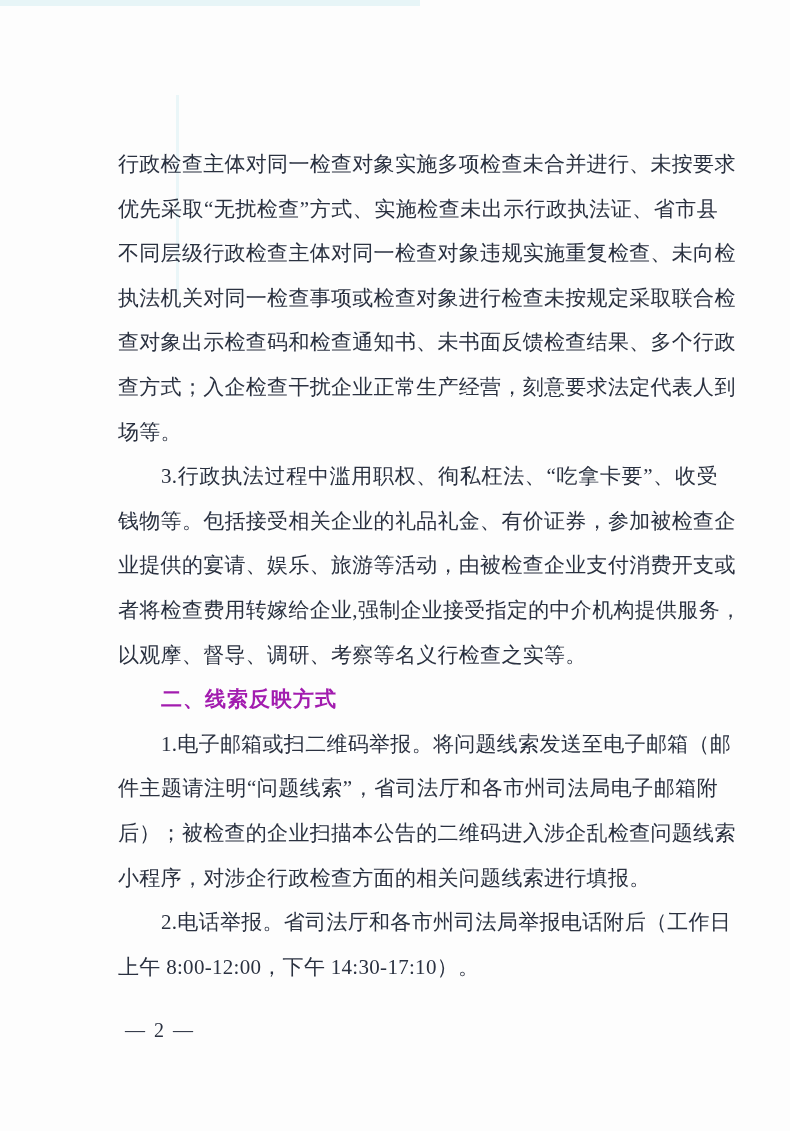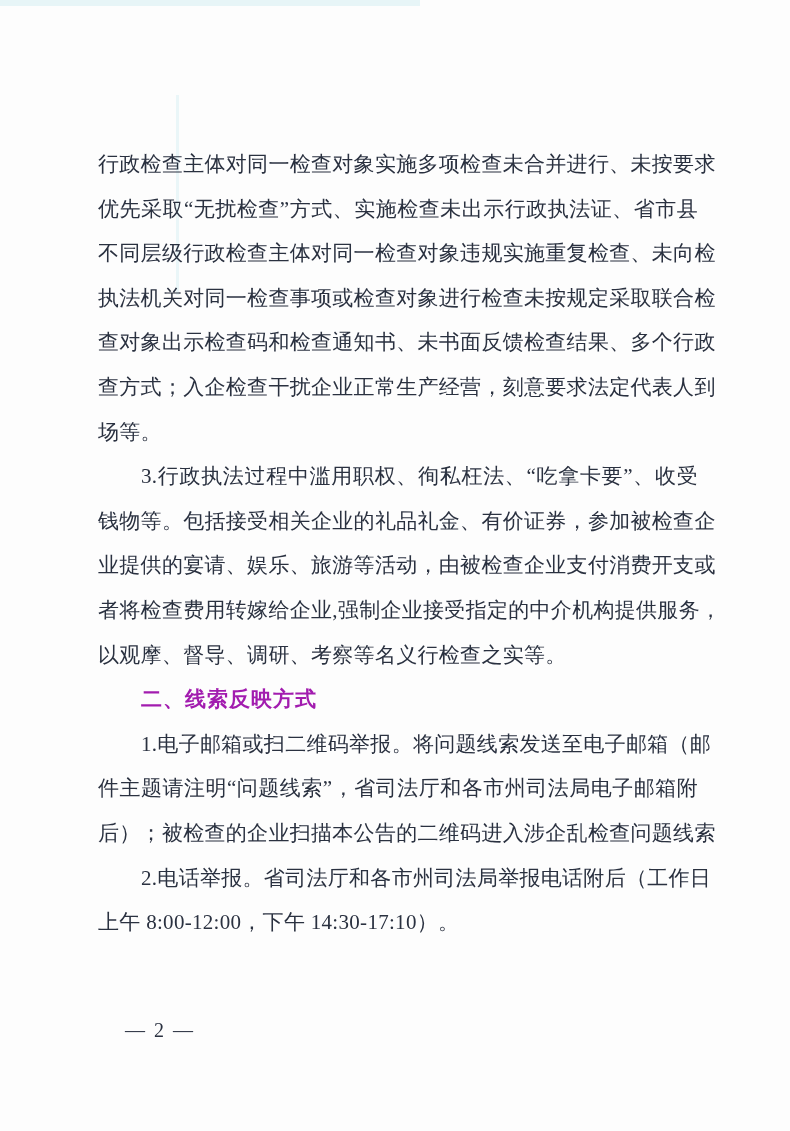--- a/index.html
+++ b/index.html
@@ -20,21 +20,21 @@
     background: rgba(205, 235, 240, 0.45);
   }
   .scan-artifact-line {
     position: absolute;
     left: 176px; top: 95px;
     width: 3px; height: 200px;
     background: rgba(205, 236, 240, 0.40);
   }
   .text-block {
     position: absolute;
-    left: 98px;
+    left: 118px;
     top: 142px;
     width: 600px;
   }
   .line {
     height: 44.6px;
     line-height: 44.6px;
     font-size: 21px;
     letter-spacing: 0.3px;
     white-space: nowrap;
     text-align: justify;
@@ -82,17 +82,18 @@
   <div class="line short">场等。</div>
   <div class="line indent">3.行政执法过程中滥用职权、徇私枉法、“吃拿卡要”、收受</div>
   <div class="line">钱物等。包括接受相关企业的礼品礼金、有价证券，参加被检查企</div>
   <div class="line">业提供的宴请、娱乐、旅游等活动，由被检查企业支付消费开支或</div>
   <div class="line">者将检查费用转嫁给企业,强制企业接受指定的中介机构提供服务，</div>
   <div class="line short">以观摩、督导、调研、考察等名义行检查之实等。</div>
   <div class="line indent short heading">二、线索反映方式</div>
   <div class="line indent">1.电子邮箱或扫二维码举报。将问题线索发送至电子邮箱（邮</div>
   <div class="line">件主题请注明“问题线索”，省司法厅和各市州司法局电子邮箱附</div>
   <div class="line">后）；被检查的企业扫描本公告的二维码进入涉企乱检查问题线索</div>
+  <div class="line short">小程序，对涉企行政检查方面的相关问题线索进行填报。</div>
   <div class="line indent">2.电话举报。省司法厅和各市州司法局举报电话附后（工作日</div>
   <div class="line short">上午 8:00-12:00，下午 14:30-17:10）。</div>
 </div>
 
 <div class="page-footer">— 2 —</div>
 
 </body></html>

